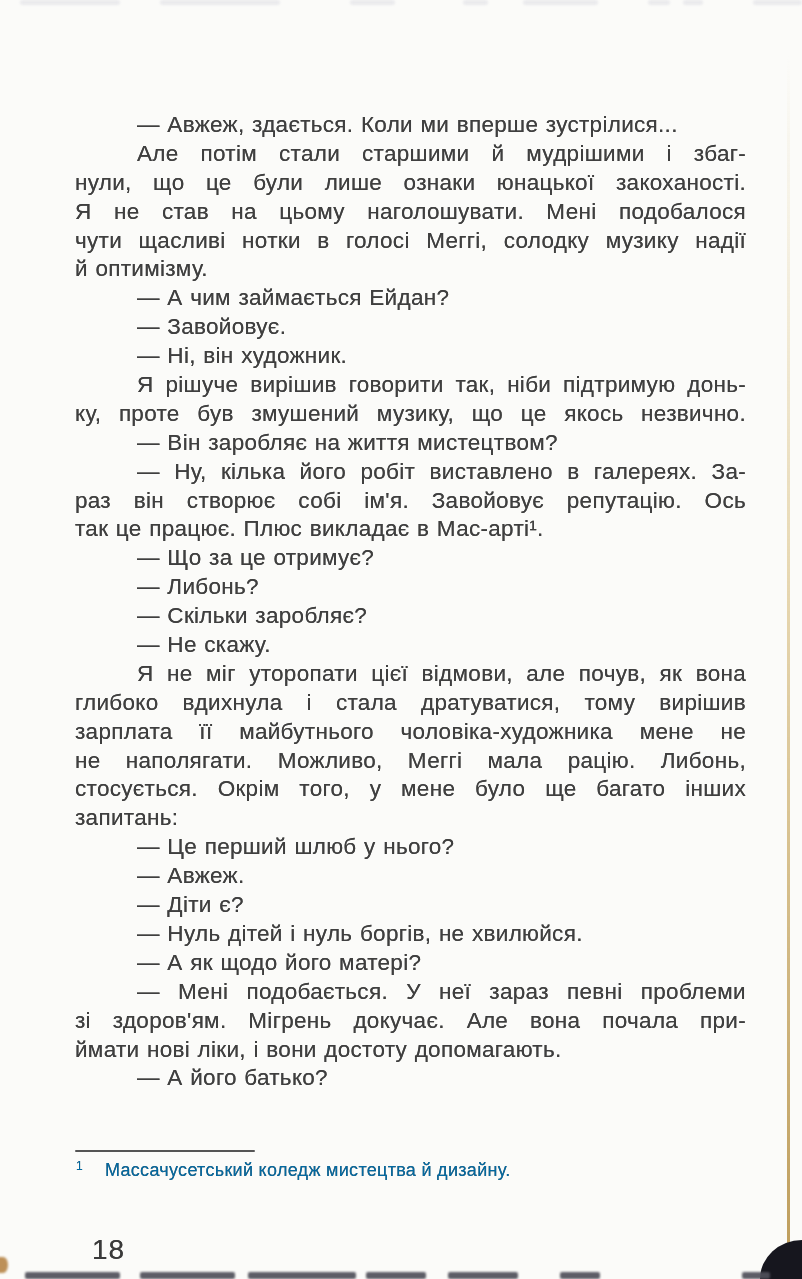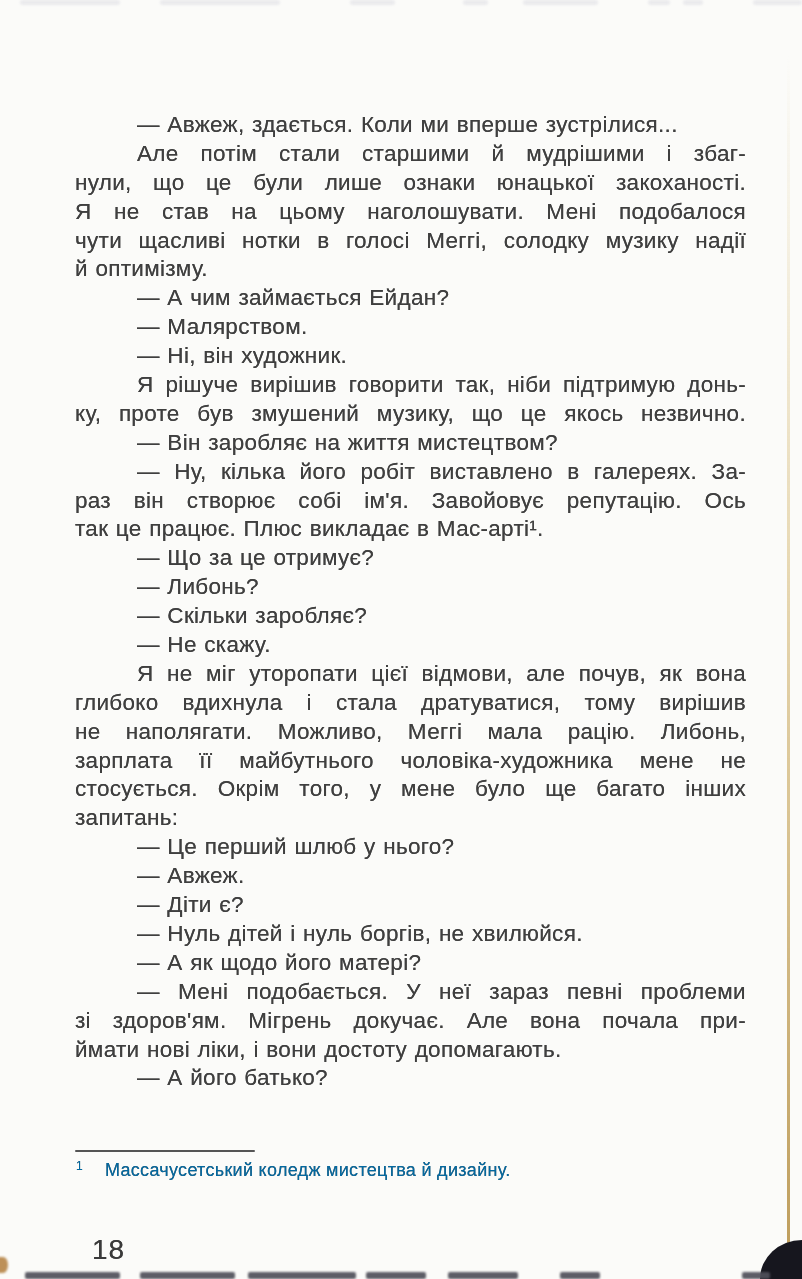--- a/index.html
+++ b/index.html
@@ -116,21 +116,21 @@
         <div class="line first fill">Але потім стали старшими й мудрішими і збаг-</div>
         <div class="line fill">нули, що це були лише ознаки юнацької закоханості.</div>
         <div class="line fill">Я не став на цьому наголошувати. Мені подобалося</div>
         <div class="line fill">чути щасливі нотки в голосі Меггі, солодку музику надії</div>
         <div class="line">й оптимізму.</div>
       </div>
       <div class="para">
         <div class="line first">— А чим займається Ейдан?</div>
       </div>
       <div class="para">
-        <div class="line first">— Малярством.</div>
+        <div class="line first">— Завойовує.</div>
       </div>
       <div class="para">
         <div class="line first">— Ні, він художник.</div>
       </div>
       <div class="para">
         <div class="line first fill">Я рішуче вирішив говорити так, ніби підтримую донь-</div>
         <div class="line fill">ку, проте був змушений музику, що це якось незвично.</div>
       </div>
       <div class="para">
         <div class="line first">— Він заробляє на життя мистецтвом?</div>
@@ -148,22 +148,22 @@
       </div>
       <div class="para">
         <div class="line first">— Скільки заробляє?</div>
       </div>
       <div class="para">
         <div class="line first">— Не скажу.</div>
       </div>
       <div class="para">
         <div class="line first fill">Я не міг уторопати цієї відмови, але почув, як вона</div>
         <div class="line fill">глибоко вдихнула і стала дратуватися, тому вирішив</div>
+        <div class="line fill">зарплата її майбутнього чоловіка-художника мене не</div>
         <div class="line fill">не наполягати. Можливо, Меггі мала рацію. Либонь,</div>
-        <div class="line fill">зарплата її майбутнього чоловіка-художника мене не</div>
         <div class="line fill">стосується. Окрім того, у мене було ще багато інших</div>
         <div class="line">запитань:</div>
       </div>
       <div class="para">
         <div class="line first">— Це перший шлюб у нього?</div>
       </div>
       <div class="para">
         <div class="line first">— Авжеж.</div>
       </div>
       <div class="para">

